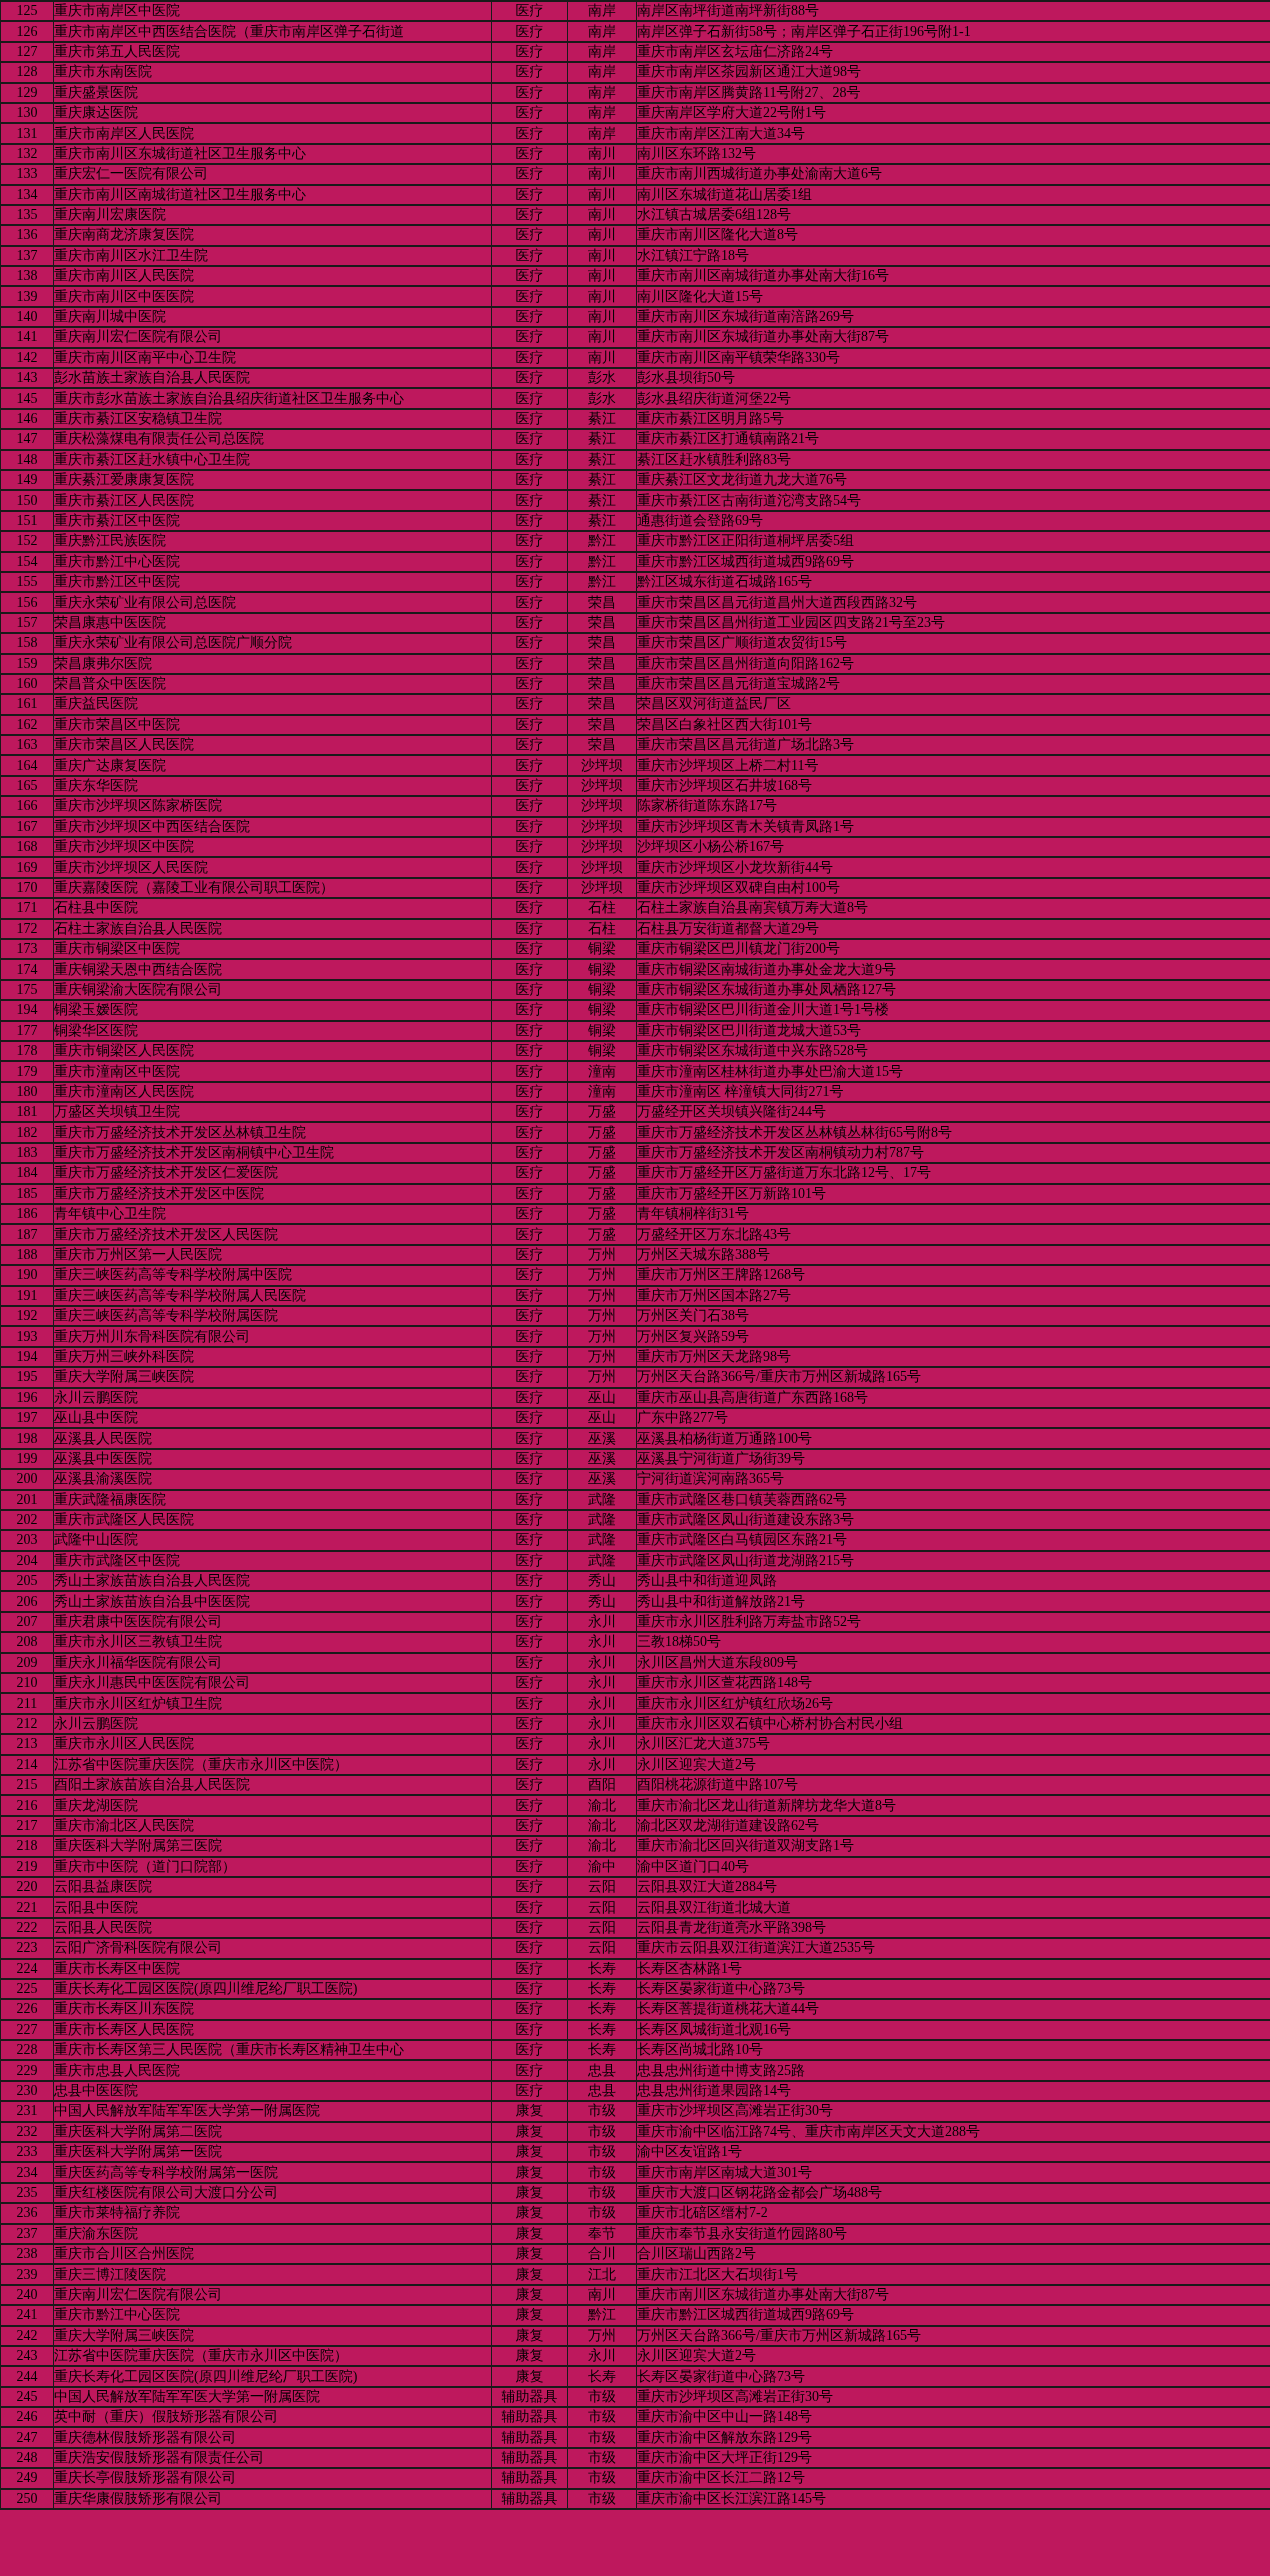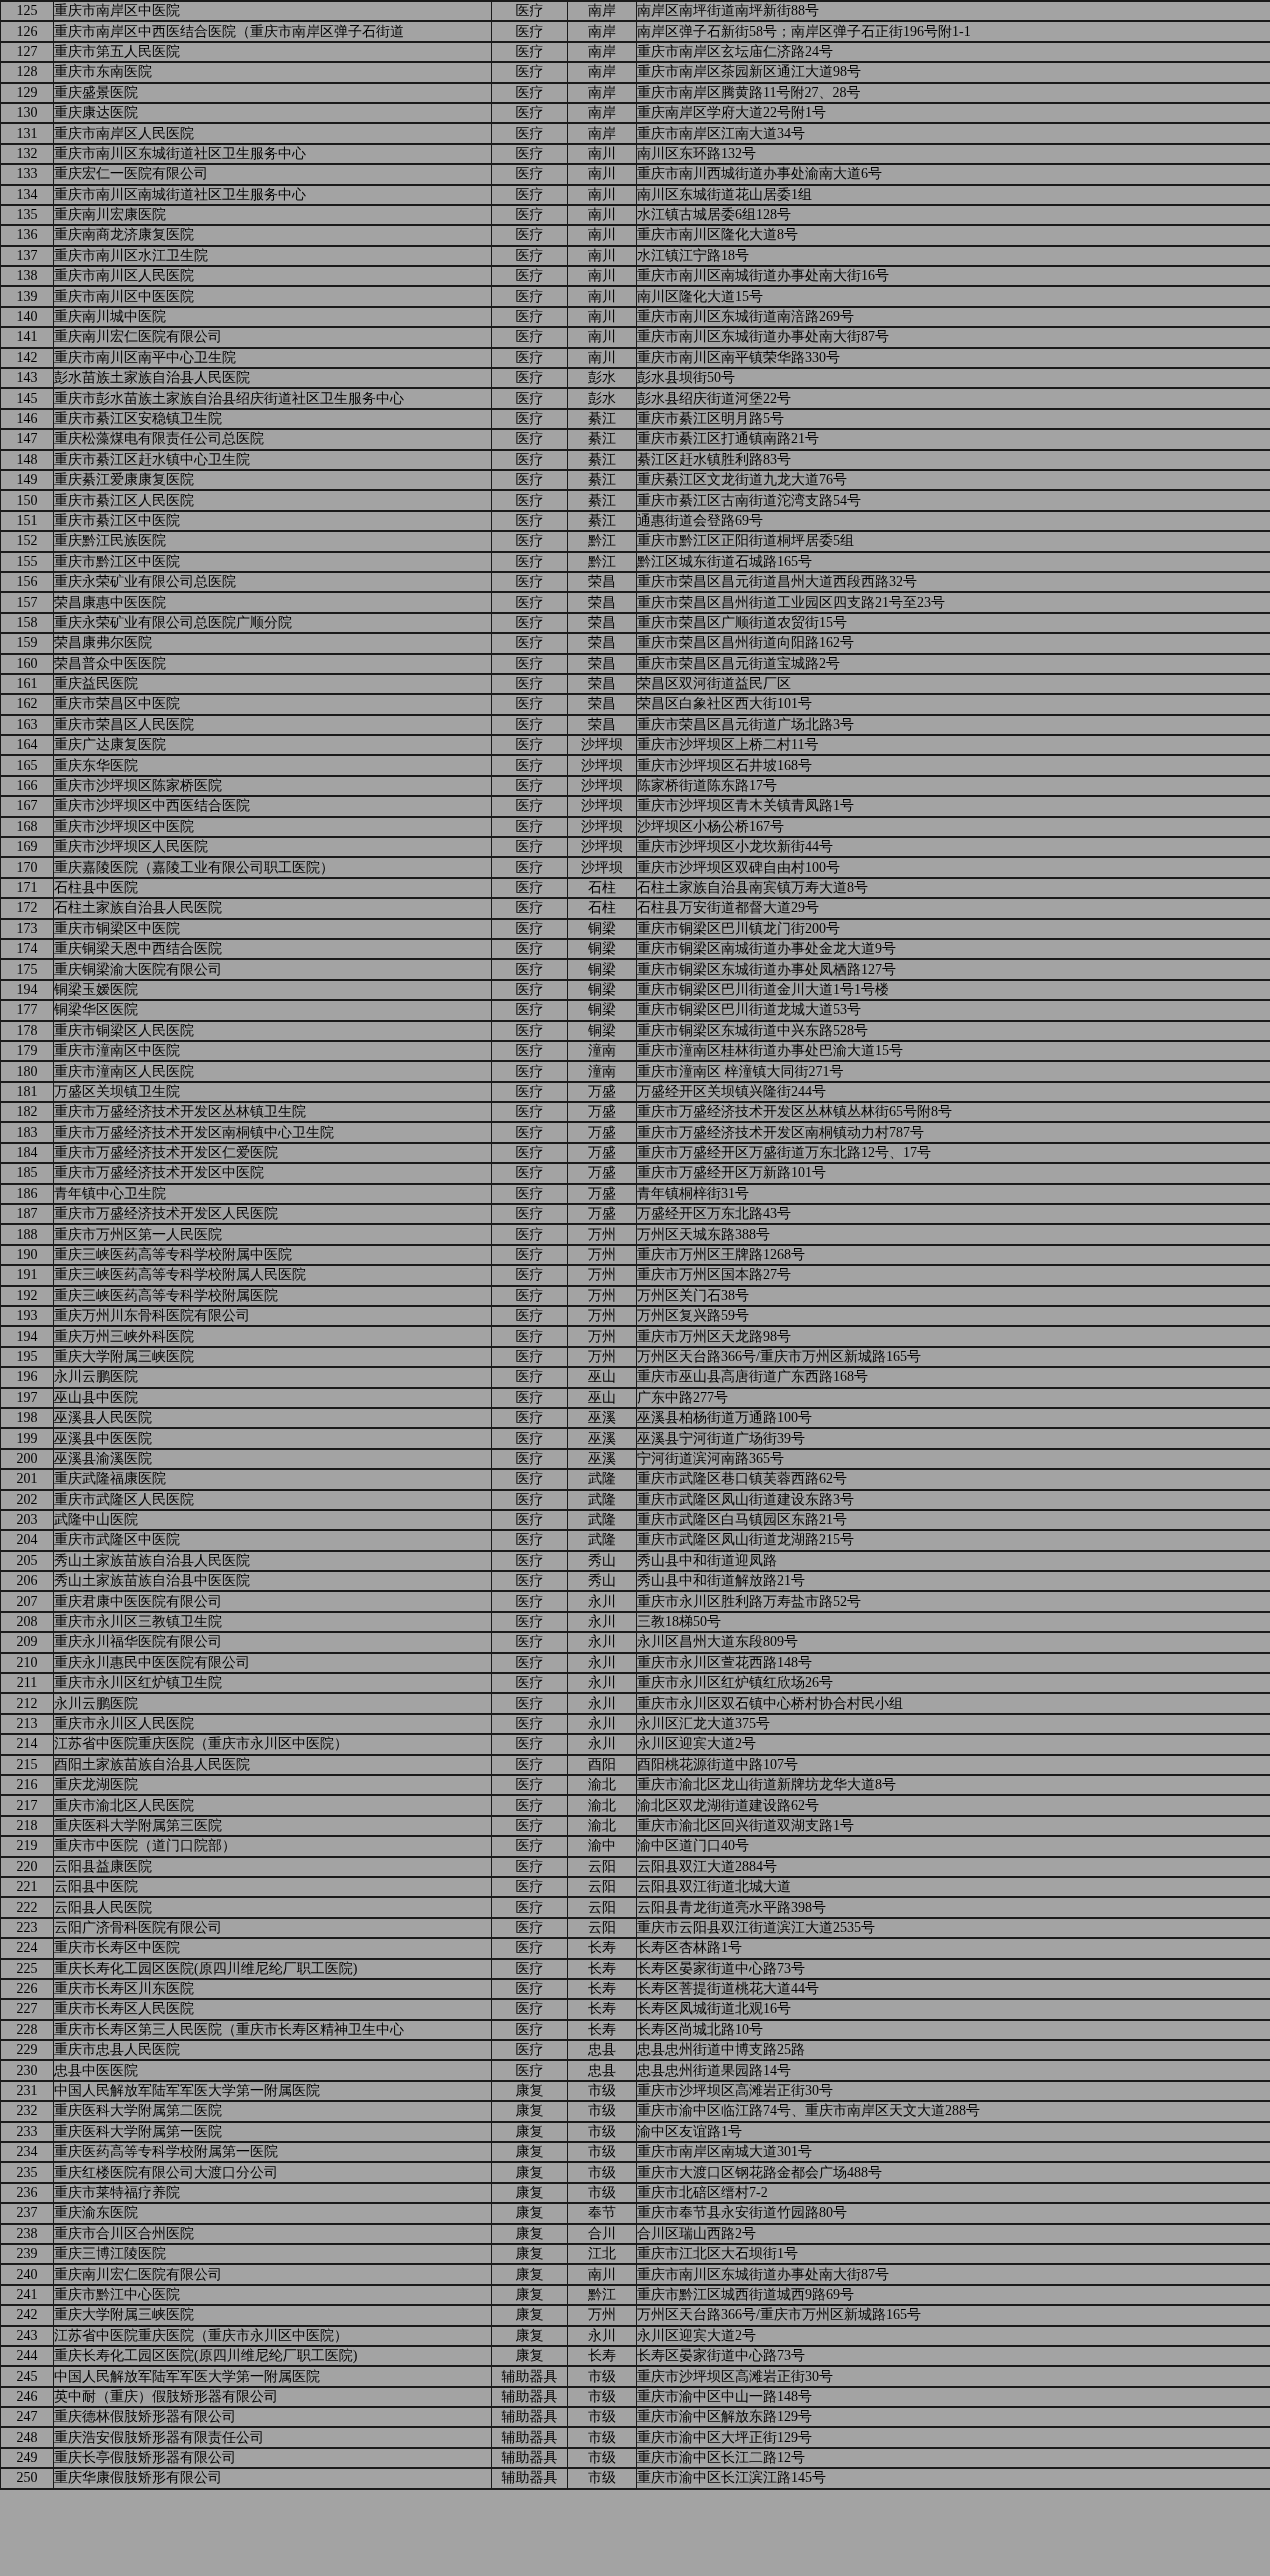--- a/index.html
+++ b/index.html
@@ -3,21 +3,21 @@
 <meta charset="utf-8">
 <style>
   html, body {
     margin: 0;
     padding: 0;
     background: #ffffff;
   }
   .sheet {
     width: 1270px;
     height: 2576px;
-    background: #a3a3a3;
+    background: #be185d;
     overflow: hidden;
     position: relative;
   }
   table.hospital-table {
     border-collapse: collapse;
     table-layout: fixed;
     width: 1270px;
     font-family: "Liberation Serif", "DejaVu Serif", serif;
     font-size: 14px;
     color: #000000;
@@ -256,20 +256,27 @@
           <td class="cell-addr">通惠街道会登路69号</td>
         </tr>
         <tr>
           <td class="cell-no">152</td>
           <td class="cell-name">重庆黔江民族医院</td>
           <td class="cell-type">医疗</td>
           <td class="cell-dist">黔江</td>
           <td class="cell-addr">重庆市黔江区正阳街道桐坪居委5组</td>
         </tr>
         <tr>
+          <td class="cell-no">154</td>
+          <td class="cell-name">重庆市黔江中心医院</td>
+          <td class="cell-type">医疗</td>
+          <td class="cell-dist">黔江</td>
+          <td class="cell-addr">重庆市黔江区城西街道城西9路69号</td>
+        </tr>
+        <tr>
           <td class="cell-no">155</td>
           <td class="cell-name">重庆市黔江区中医院</td>
           <td class="cell-type">医疗</td>
           <td class="cell-dist">黔江</td>
           <td class="cell-addr">黔江区城东街道石城路165号</td>
         </tr>
         <tr>
           <td class="cell-no">156</td>
           <td class="cell-name">重庆永荣矿业有限公司总医院</td>
           <td class="cell-type">医疗</td>

